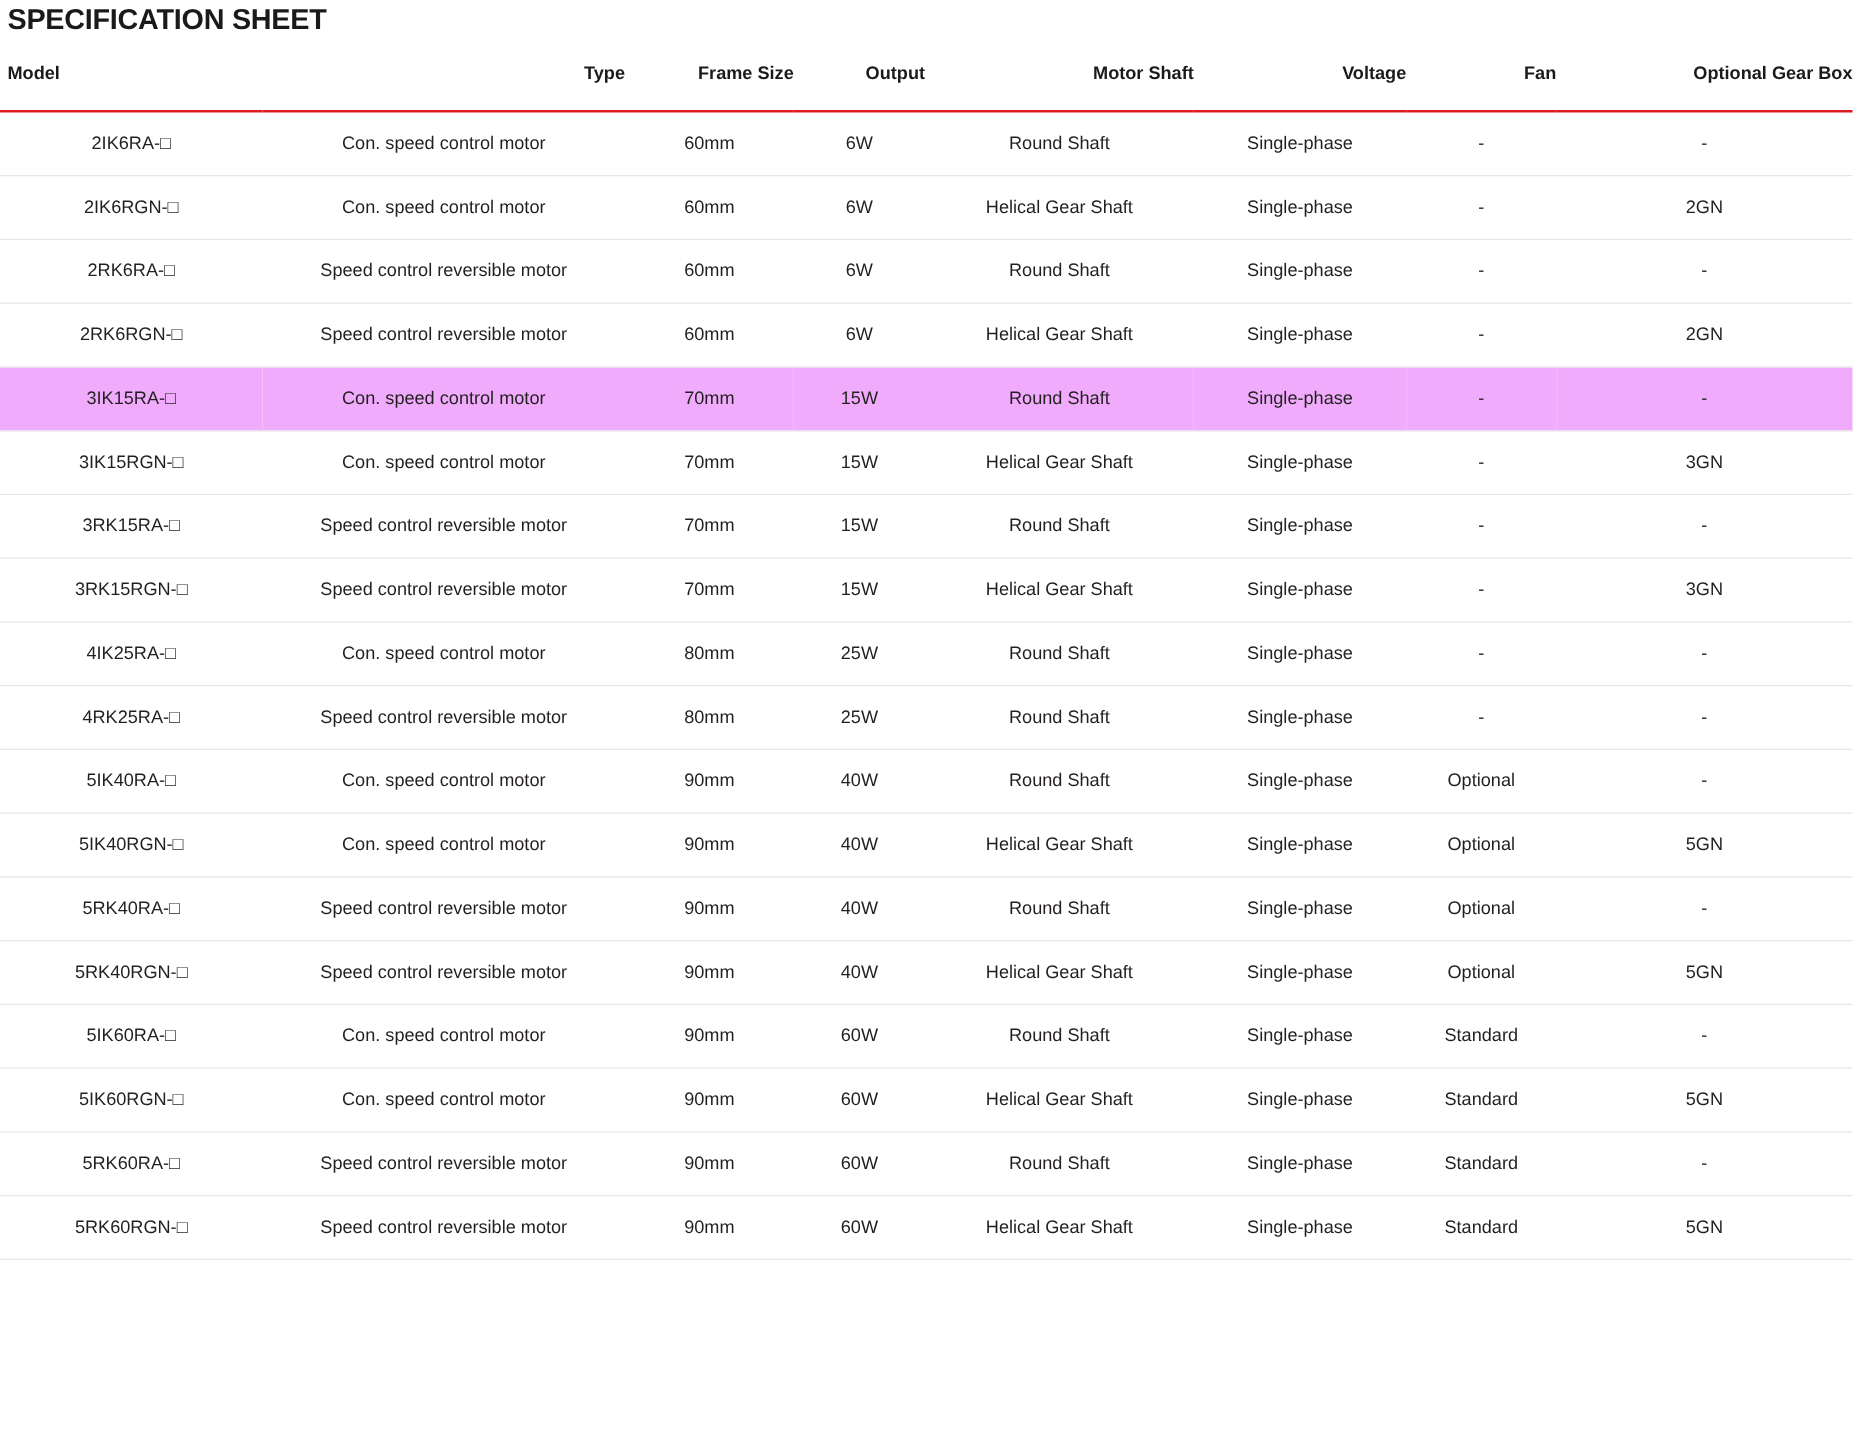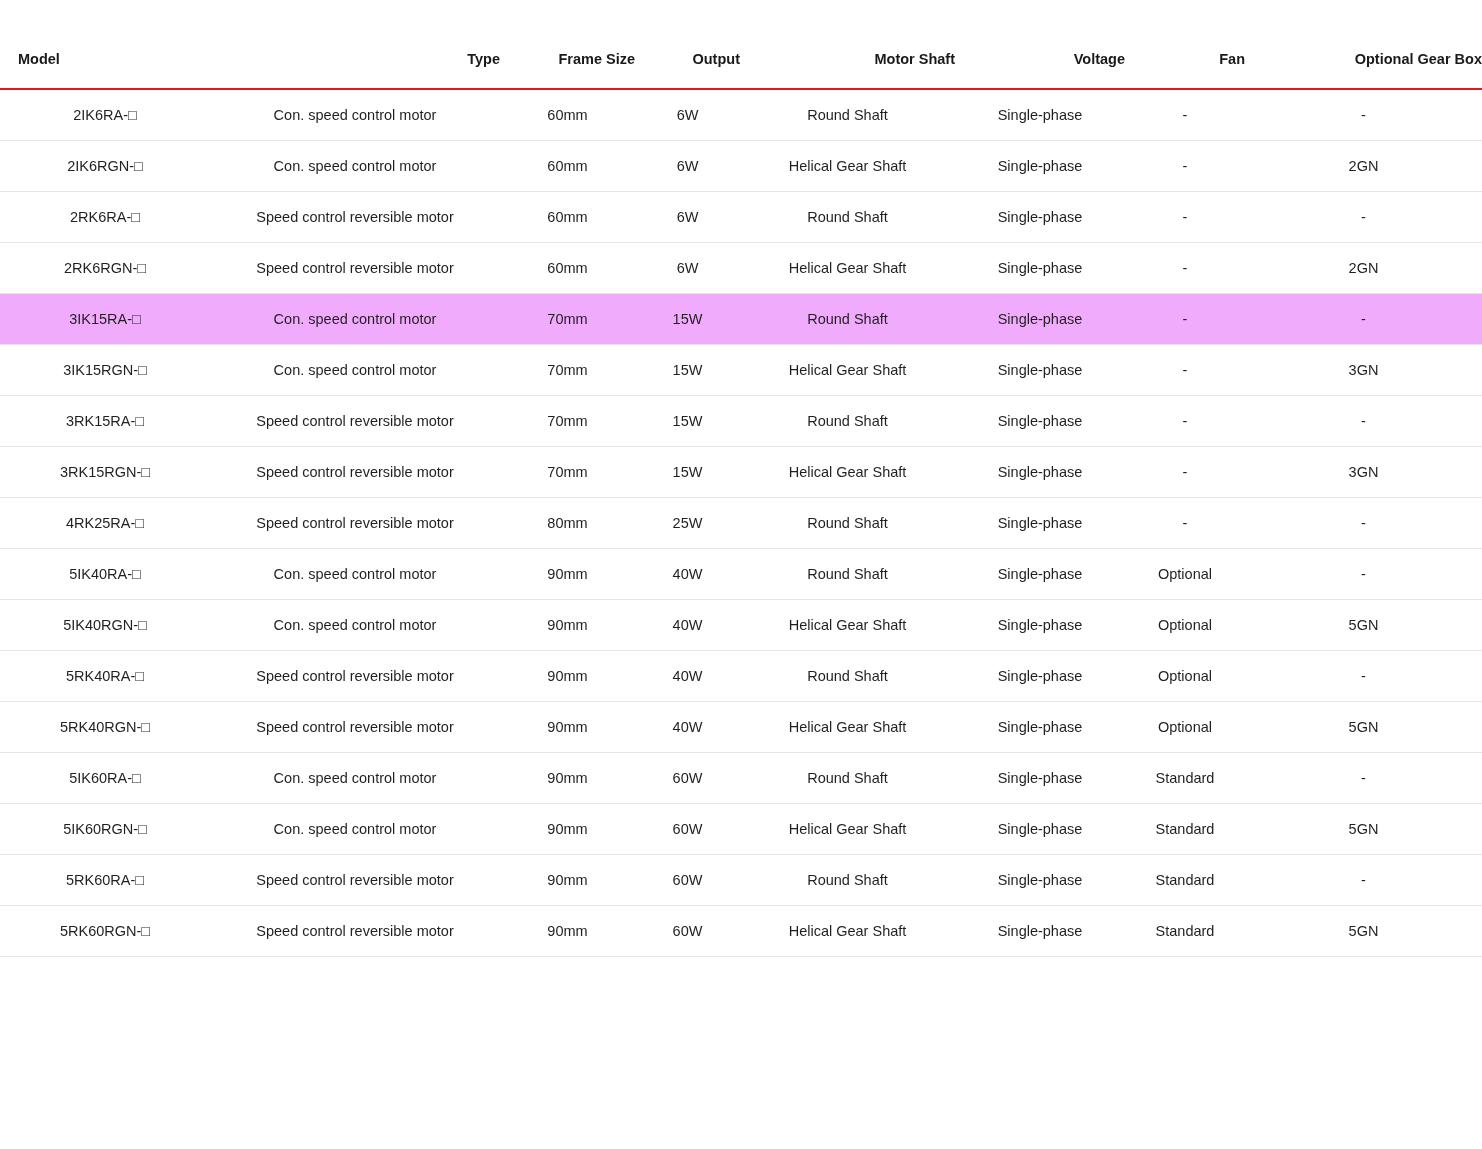--- a/index.html
+++ b/index.html
@@ -48,21 +48,21 @@
     color: #1a1a1a;
     padding: 0 0 16px 0;
     height: 26px;
     vertical-align: middle;
     text-align: right;
     border-bottom: 2.5px solid #dd1a21;
   }
 
   table.spec-table thead th.col-model {
     text-align: left;
-    padding-left: 18px;
+    padding-left: 6px;
   }
 
   table.spec-table tbody td {
     font-size: 14.5px;
     font-weight: 400;
     color: #231f20;
     height: 48px;
     text-align: center;
     vertical-align: middle;
     border-bottom: 1px solid #e6e6e6;
@@ -81,20 +81,21 @@
   .c-shaft     { width: 215px; }
   .c-voltage   { width: 170px; }
   .c-fan       { width: 120px; }
   .c-gearbox   { width: 237px; }
 </style>
 </head>
 <body>
 
 <div class="page">
 
+  <div class="sheet-title">SPECIFICATION SHEET</div>
 
   <table class="spec-table">
     <colgroup>
       <col class="c-model">
       <col class="c-type">
       <col class="c-frame">
       <col class="c-output">
       <col class="c-shaft">
       <col class="c-voltage">
       <col class="c-fan">
@@ -187,30 +188,40 @@
           <td>3RK15RGN-□</td>
           <td>Speed control reversible motor</td>
           <td>70mm</td>
           <td>15W</td>
           <td>Helical Gear Shaft</td>
           <td>Single-phase</td>
           <td>-</td>
           <td>3GN</td>
         </tr>
         <tr>
-          <td>4RK25RA-□</td>
-          <td>Speed control reversible motor</td>
+          <td>4IK25RA-□</td>
+          <td>Con. speed control motor</td>
           <td>80mm</td>
           <td>25W</td>
           <td>Round Shaft</td>
           <td>Single-phase</td>
           <td>-</td>
           <td>-</td>
         </tr>
         <tr>
+          <td>4RK25RA-□</td>
+          <td>Speed control reversible motor</td>
+          <td>80mm</td>
+          <td>25W</td>
+          <td>Round Shaft</td>
+          <td>Single-phase</td>
+          <td>-</td>
+          <td>-</td>
+        </tr>
+        <tr>
           <td>5IK40RA-□</td>
           <td>Con. speed control motor</td>
           <td>90mm</td>
           <td>40W</td>
           <td>Round Shaft</td>
           <td>Single-phase</td>
           <td>Optional</td>
           <td>-</td>
         </tr>
         <tr>

